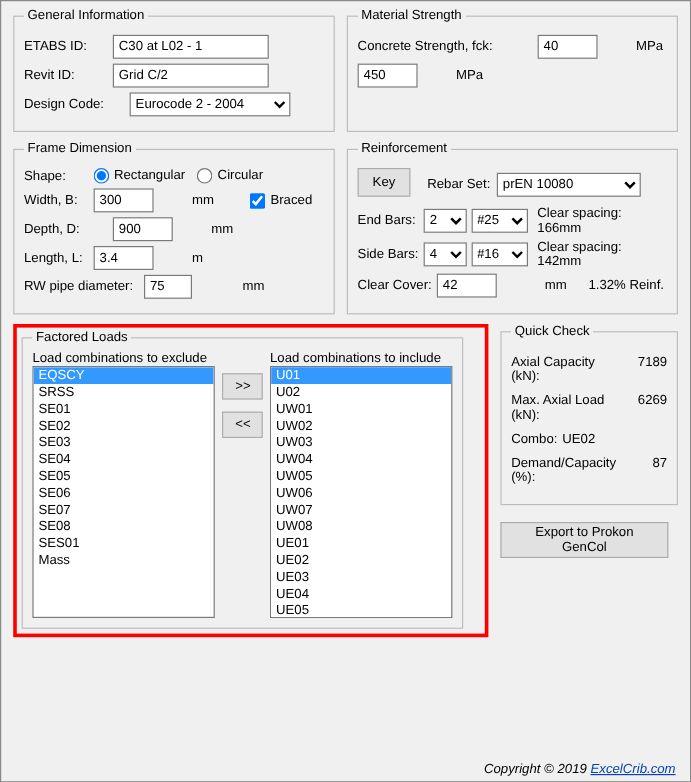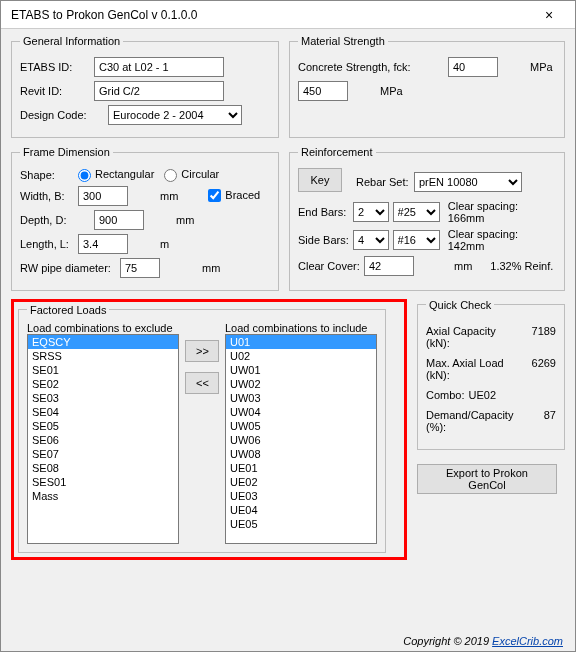--- a/index.html
+++ b/index.html
@@ -33,24 +33,20 @@
   .footer { position: absolute; right: 12px; bottom: 4px; font-style: italic; font-size: 11px; }
   .footer a { color: #0645ad; text-decoration: underline; }
   .unit { margin-left: 4px; padding-left: 28px; }
   .keybtn { width: 44px; height: 24px; margin-bottom:4px; }
   label.rd { margin-right: 10px; }
 </style>
 </head>
 <body>
 
 <div class="window">
-  <div class="titlebar">
-    <span class="title">ETABS to Prokon GenCol v 0.1.0.0</span>
-    <div class="close-btn">×</div>
-  </div>
 
   <div class="content">
 
     <div class="twocol">
       <fieldset class="group left">
         <legend>General Information</legend>
         <div class="row">
           <span class="lbl" style="width:74px">ETABS ID:</span>
           <input type="text" style="width: 130px;" value="C30 at L02 - 1">
         </div>
@@ -109,21 +105,21 @@
           <input type="text" style="width: 40px;" value="75">
           <span class="unit" style="margin-left:14px">mm</span>
         </div>
       </fieldset>
 
       <fieldset class="group right">
         <legend>Reinforcement</legend>
         <div class="row">
           <button class="btn keybtn">Key</button>
           <span class="lbl" style="margin-left:14px;width:58px">Rebar Set:</span>
-          <select style="width:108px"><option>prEN 10080</option></select>
+          <select style="width:120px"><option>prEN 10080</option></select>
         </div>
         <div class="row">
           <span class="lbl" style="width:56px">End Bars:</span>
           <select style="width:36px"><option>2</option></select>
           <select style="width:48px;margin-left:4px"><option>#25</option></select>
           <span style="margin-left:8px">Clear spacing:  166mm</span>
         </div>
         <div class="row">
           <span class="lbl" style="width:56px">Side Bars:</span>
           <select style="width:36px"><option>4</option></select>
@@ -169,20 +165,21 @@
               <div>Load combinations to include</div>
               <div class="listbox" id="include-list">
                   <div class="item sel">U01</div>
                   <div class="item">U02</div>
                   <div class="item">UW01</div>
                   <div class="item">UW02</div>
                   <div class="item">UW03</div>
                   <div class="item">UW04</div>
                   <div class="item">UW05</div>
                   <div class="item">UW06</div>
+                  <div class="item">UW07</div>
                   <div class="item">UW08</div>
                   <div class="item">UE01</div>
                   <div class="item">UE02</div>
                   <div class="item">UE03</div>
                   <div class="item">UE04</div>
                   <div class="item">UE05</div>
                 </div>
             </div>
           </div>
         </fieldset>

